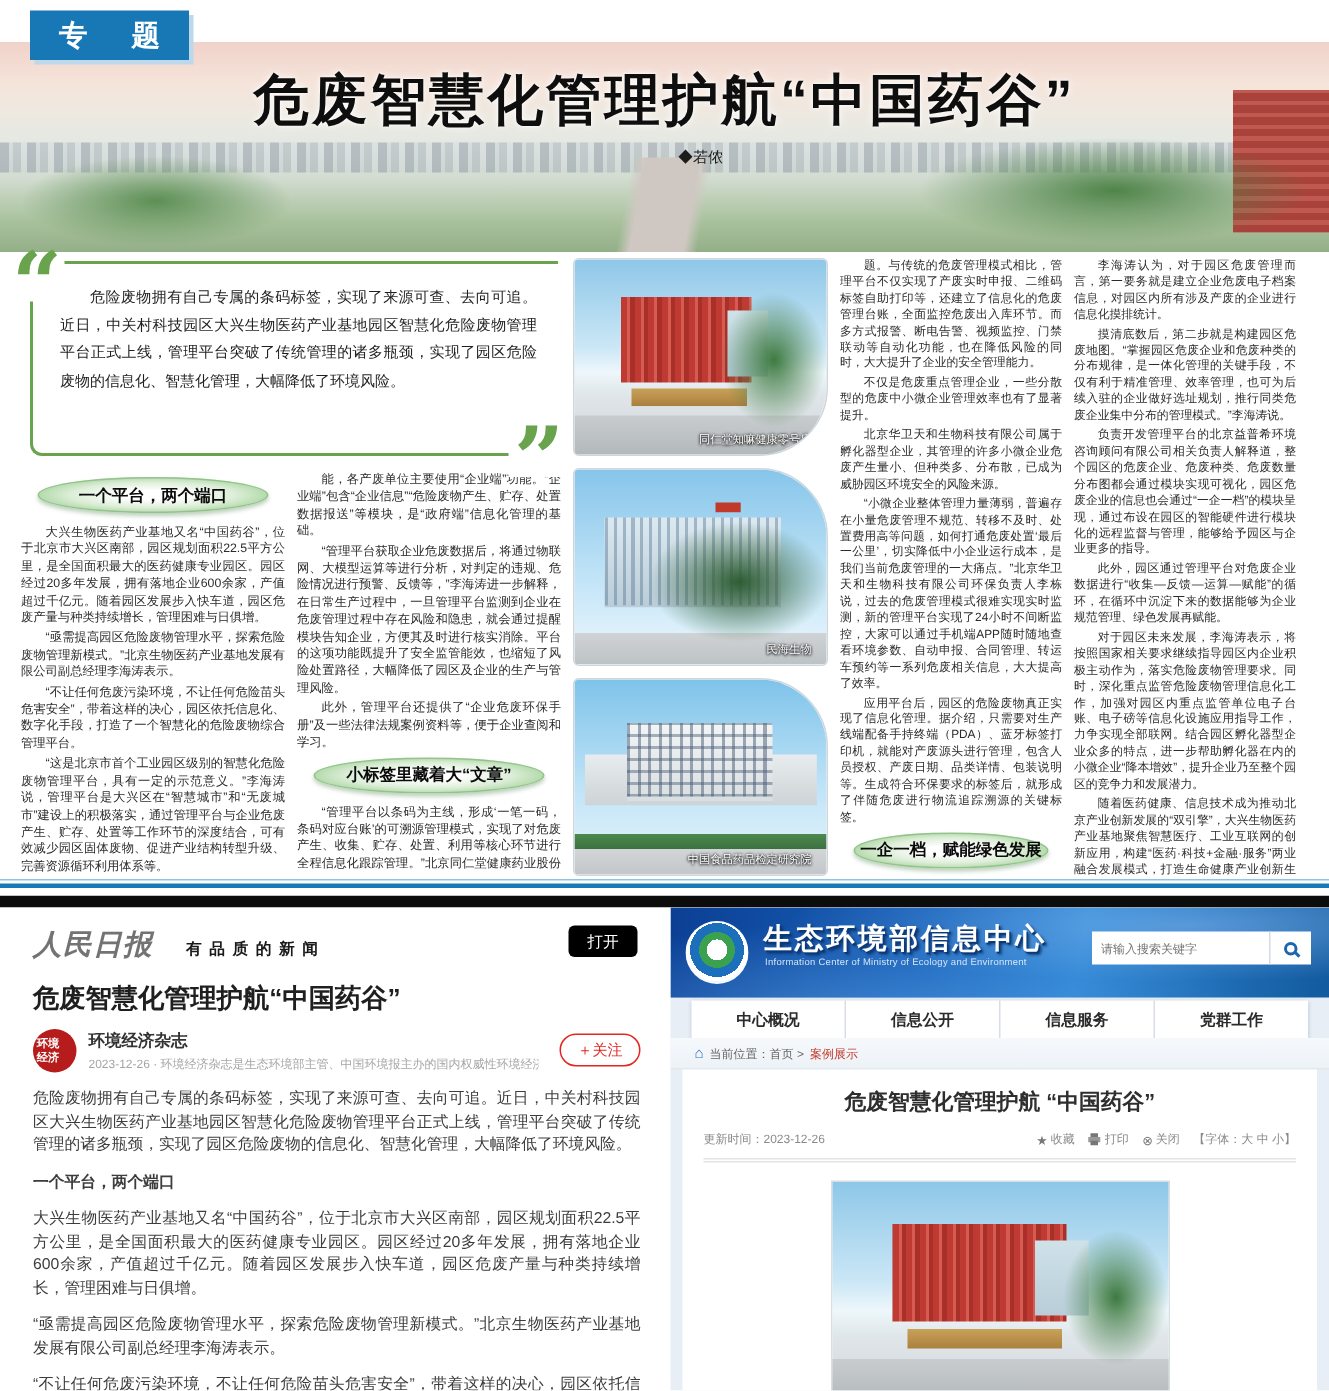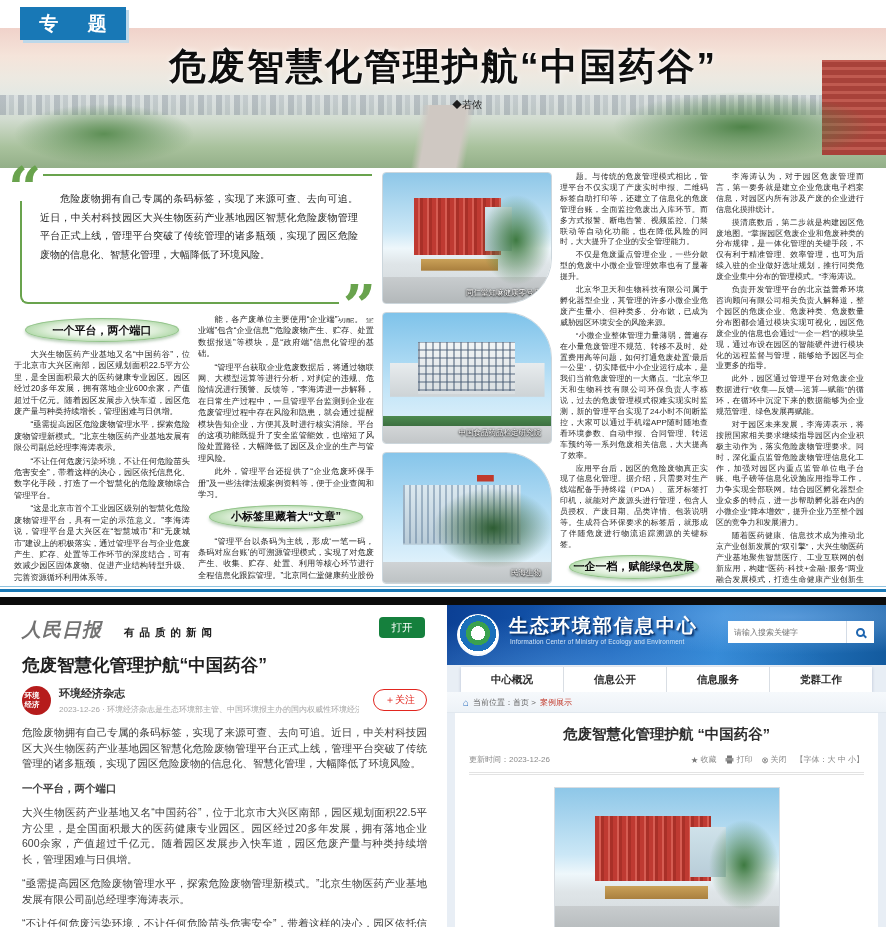--- a/index.html
+++ b/index.html
@@ -123,21 +123,21 @@
 
   
   .bottom { display:flex; width:886px; height:322px; }
 
   
   .pd-panel { width:447px; flex:none; background:#fff; padding:12px 20px 0 22px; position:relative; overflow:hidden; }
   .pd-header { display:flex; align-items:baseline; height:26px; }
   .pd-logo { font-family:"DejaVu Serif", serif; font-style:italic; font-weight:bold; font-size:19px; color:#737373; letter-spacing:1px; }
   .pd-tagline { margin-left:22px; font-size:10.5px; font-weight:bold; letter-spacing:5px; color:#1a1a1a; }
   .pd-open-btn {
-    position:absolute; right:22px; top:12px; width:46px; height:21px; background:#15803d;
+    position:absolute; right:22px; top:12px; width:46px; height:21px; background:#000000;
     color:#fff; font-size:10.5px; border:none; border-radius:4px; cursor:pointer;
     display:flex; align-items:center; justify-content:center;
   }
   .pd-title { margin:10px 0 9px; font-size:17.5px; font-weight:bold; color:#1f1f1f; }
   .pd-author { position:relative; display:flex; gap:8px; margin-bottom:10px; }
   .pd-avatar {
     width:29px; height:29px; flex:none; border-radius:50%; background:#b61c1c; color:#fff;
     font-size:7.5px; font-weight:bold; line-height:1.15; text-align:center;
     display:flex; align-items:center; padding:2px;
   }
@@ -229,27 +229,27 @@
 
           </div>
         </div>
       </div>
 
       <div class="np-photos">
         <figure class="photo p1">
           <div class="art art-red"></div>
           <figcaption class="photo-cap">同仁堂知嘛健康零号店</figcaption>
         </figure>
+        <figure class="photo p3">
+          <div class="art art-glass"></div>
+          <figcaption class="photo-cap">民海生物</figcaption>
+        </figure>
         <figure class="photo p2">
           <div class="art art-white"></div>
           <figcaption class="photo-cap">中国食品药品检定研究院</figcaption>
-        </figure>
-        <figure class="photo p3">
-          <div class="art art-glass"></div>
-          <figcaption class="photo-cap">民海生物</figcaption>
         </figure>
       </div>
 
       <div class="col3">
         <p>题。与传统的危废管理模式相比，管理平台不仅实现了产废实时申报、二维码标签自助打印等，还建立了信息化的危废管理台账，全面监控危废出入库环节。而多方式报警、断电告警、视频监控、门禁联动等自动化功能，也在降低风险的同时，大大提升了企业的安全管理能力。</p>
         <p>不仅是危废重点管理企业，一些分散型的危废中小微企业管理效率也有了显著提升。</p>
         <p>北京华卫天和生物科技有限公司属于孵化器型企业，其管理的许多小微企业危废产生量小、但种类多、分布散，已成为威胁园区环境安全的风险来源。</p>
         <p>“小微企业整体管理力量薄弱，普遍存在小量危废管理不规范、转移不及时、处置费用高等问题，如何打通危废处置‘最后一公里’，切实降低中小企业运行成本，是我们当前危废管理的一大痛点。”北京华卫天和生物科技有限公司环保负责人李栋说，过去的危废管理模式很难实现实时监测，新的管理平台实现了24小时不间断监控，大家可以通过手机端APP随时随地查看环境参数、自动申报、合同管理、转运车预约等一系列危废相关信息，大大提高了效率。</p>
         <p>应用平台后，园区的危险废物真正实现了信息化管理。据介绍，只需要对生产线端配备手持终端（PDA）、蓝牙标签打印机，就能对产废源头进行管理，包含人员授权、产废日期、品类详情、包装说明等。生成符合环保要求的标签后，就形成了伴随危废进行物流追踪溯源的关键标签。</p>
         <div class="np-badge">一企一档，赋能绿色发展</div>

